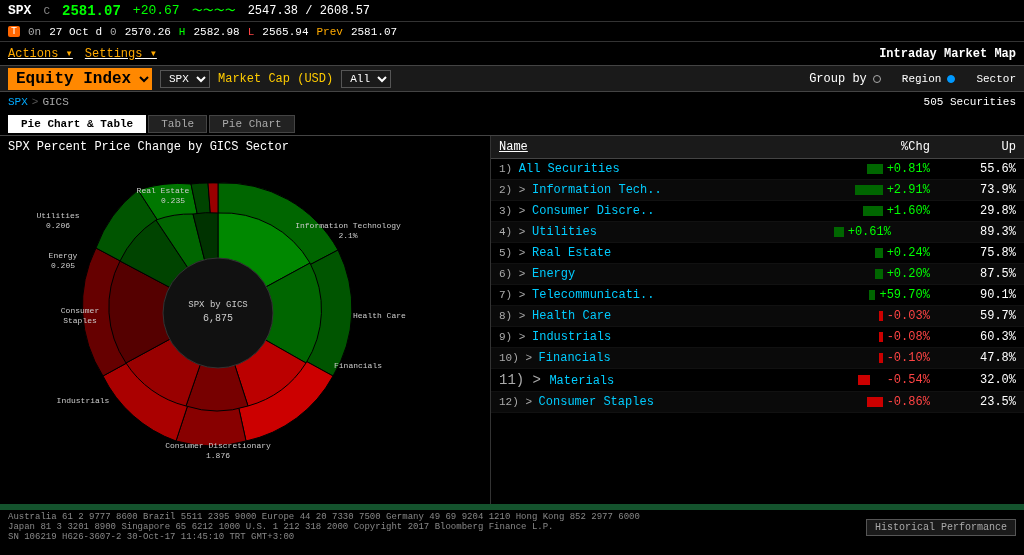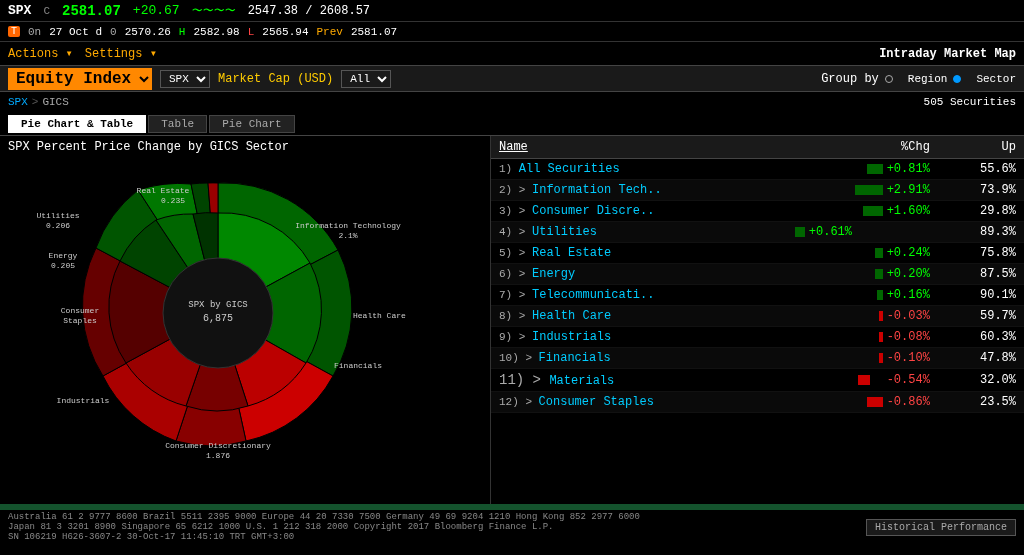--- a/index.html
+++ b/index.html
@@ -57,21 +57,21 @@
     
     .actions-bar {
       background: #000;
       padding: 2px 8px;
       display: flex;
       align-items: center;
       justify-content: space-between;
       height: 24px;
       border-bottom: 1px solid #444;
     }
-    .actions-left { display: flex; gap: 12px; align-items: center; }
+    .actions-left { display: flex; gap: 12px; align-items: center; text-decoration: underline; }
     .actions-btn {
       color: #ffaa00;
       cursor: pointer;
       font-size: 12px;
       display: flex;
       align-items: center;
       gap: 2px;
     }
     .intraday-label {
       color: #fff;
@@ -103,21 +103,21 @@
       background: #1a1a1a;
       color: #fff;
       border: 1px solid #555;
       padding: 1px 4px;
       font-size: 11px;
       font-family: 'Courier New', monospace;
       cursor: pointer;
     }
     .filter-label-yellow { color: #ffcc00; font-size: 12px; }
     .group-by { color: #fff; font-size: 12px; margin-left: auto; display: flex; align-items: center; gap: 6px; }
-    .radio-option { display: flex; align-items: center; gap: 15px; cursor: pointer; }
+    .radio-option { display: flex; align-items: center; gap: 21px; cursor: pointer; }
     .radio-dot { width: 8px; height: 8px; border-radius: 50%; border: 1px solid #aaa; }
     .radio-dot.active { background: #0099ff; border-color: #0099ff; }
     .radio-dot.inactive { background: transparent; border-color: #aaa; }
     .radio-label { color: #fff; font-size: 11px; }
 
     
     .breadcrumb-bar {
       background: #000;
       padding: 2px 8px;
       display: flex;
@@ -406,36 +406,36 @@
             <td style="text-align: right; white-space: nowrap;"><span style="display: inline-block; width: 28px; height: 10px; background: rgb(0, 102, 0); vertical-align: middle; margin-right: 4px;"></span><span style="color: rgb(0, 255, 0);">+2.91%</span></td>
             <td style="text-align: right; color: rgb(255, 255, 255);">73.9%</td>
           </tr>
           <tr>
             <td><span style="color:#aaa;font-size:11px">3) &gt; </span><span style="color:#00ccff">Consumer Discre..</span></td>
             <td style="text-align: right; white-space: nowrap;"><span style="display: inline-block; width: 20px; height: 10px; background: rgb(0, 102, 0); vertical-align: middle; margin-right: 4px;"></span><span style="color: rgb(0, 255, 0);">+1.60%</span></td>
             <td style="text-align: right; color: rgb(255, 255, 255);">29.8%</td>
           </tr>
           <tr>
             <td><span style="color:#aaa;font-size:11px">4) &gt; </span><span style="color:#00ccff">Utilities</span></td>
-            <td style="text-align: left; white-space: nowrap; margin-top: 29px;"><span style="display: inline-block; width: 10px; height: 10px; background: rgb(0, 102, 0); vertical-align: middle; margin-right: 4px;"></span><span style="color: rgb(0, 255, 0);">+0.61%</span></td>
+            <td style="text-align: center; white-space: nowrap; margin-top: 29px;"><span style="display: inline-block; width: 10px; height: 10px; background: rgb(0, 102, 0); vertical-align: middle; margin-right: 4px;"></span><span style="color: rgb(0, 255, 0);">+0.61%</span></td>
             <td style="text-align: right; color: rgb(255, 255, 255);">89.3%</td>
           </tr>
           <tr>
             <td><span style="color:#aaa;font-size:11px">5) &gt; </span><span style="color:#00ccff">Real Estate</span></td>
             <td style="text-align: right; white-space: nowrap;"><span style="display: inline-block; width: 8px; height: 10px; background: rgb(0, 102, 0); vertical-align: middle; margin-right: 4px;"></span><span style="color: rgb(0, 255, 0);">+0.24%</span></td>
             <td style="text-align: right; color: rgb(255, 255, 255);">75.8%</td>
           </tr>
           <tr>
             <td><span style="color:#aaa;font-size:11px">6) &gt; </span><span style="color:#00ccff">Energy</span></td>
             <td style="text-align: right; white-space: nowrap;"><span style="display: inline-block; width: 8px; height: 10px; background: rgb(0, 102, 0); vertical-align: middle; margin-right: 4px;"></span><span style="color: rgb(0, 255, 0);">+0.20%</span></td>
             <td style="text-align: right; color: rgb(255, 255, 255);">87.5%</td>
           </tr>
           <tr>
             <td><span style="color:#aaa;font-size:11px">7) &gt; </span><span style="color:#00ccff">Telecommunicati..</span></td>
-            <td style="text-align: right; white-space: nowrap;"><span style="display: inline-block; width: 6px; height: 10px; background: rgb(0, 102, 0); vertical-align: middle; margin-right: 4px;"></span><span style="color: rgb(0, 255, 0);">+0.16%</span></td>
+            <td style="text-align: right; white-space: nowrap;"><span style="display: inline-block; width: 6px; height: 10px; background: rgb(0, 102, 0); vertical-align: middle; margin-right: 4px;"></span><span style="color: rgb(0, 255, 0);">+59.70%</span></td>
             <td style="text-align: right; color: rgb(255, 255, 255);">90.1%</td>
           </tr>
           <tr>
             <td><span style="color:#aaa;font-size:11px">8) &gt; </span><span style="color:#00ccff">Health Care</span></td>
             <td style="text-align: right; white-space: nowrap;"><span style="display: inline-block; width: 4px; height: 10px; background: rgb(204, 0, 0); vertical-align: middle; margin-right: 4px;"></span><span style="color: rgb(255, 68, 68);">-0.03%</span></td>
             <td style="text-align: right; color: rgb(255, 255, 255);">59.7%</td>
           </tr>
           <tr>
             <td><span style="color:#aaa;font-size:11px">9) &gt; </span><span style="color:#00ccff">Industrials</span></td>
             <td style="text-align: right; white-space: nowrap;"><span style="display: inline-block; width: 4px; height: 10px; background: rgb(204, 0, 0); vertical-align: middle; margin-right: 4px;"></span><span style="color: rgb(255, 68, 68);">-0.08%</span></td>

